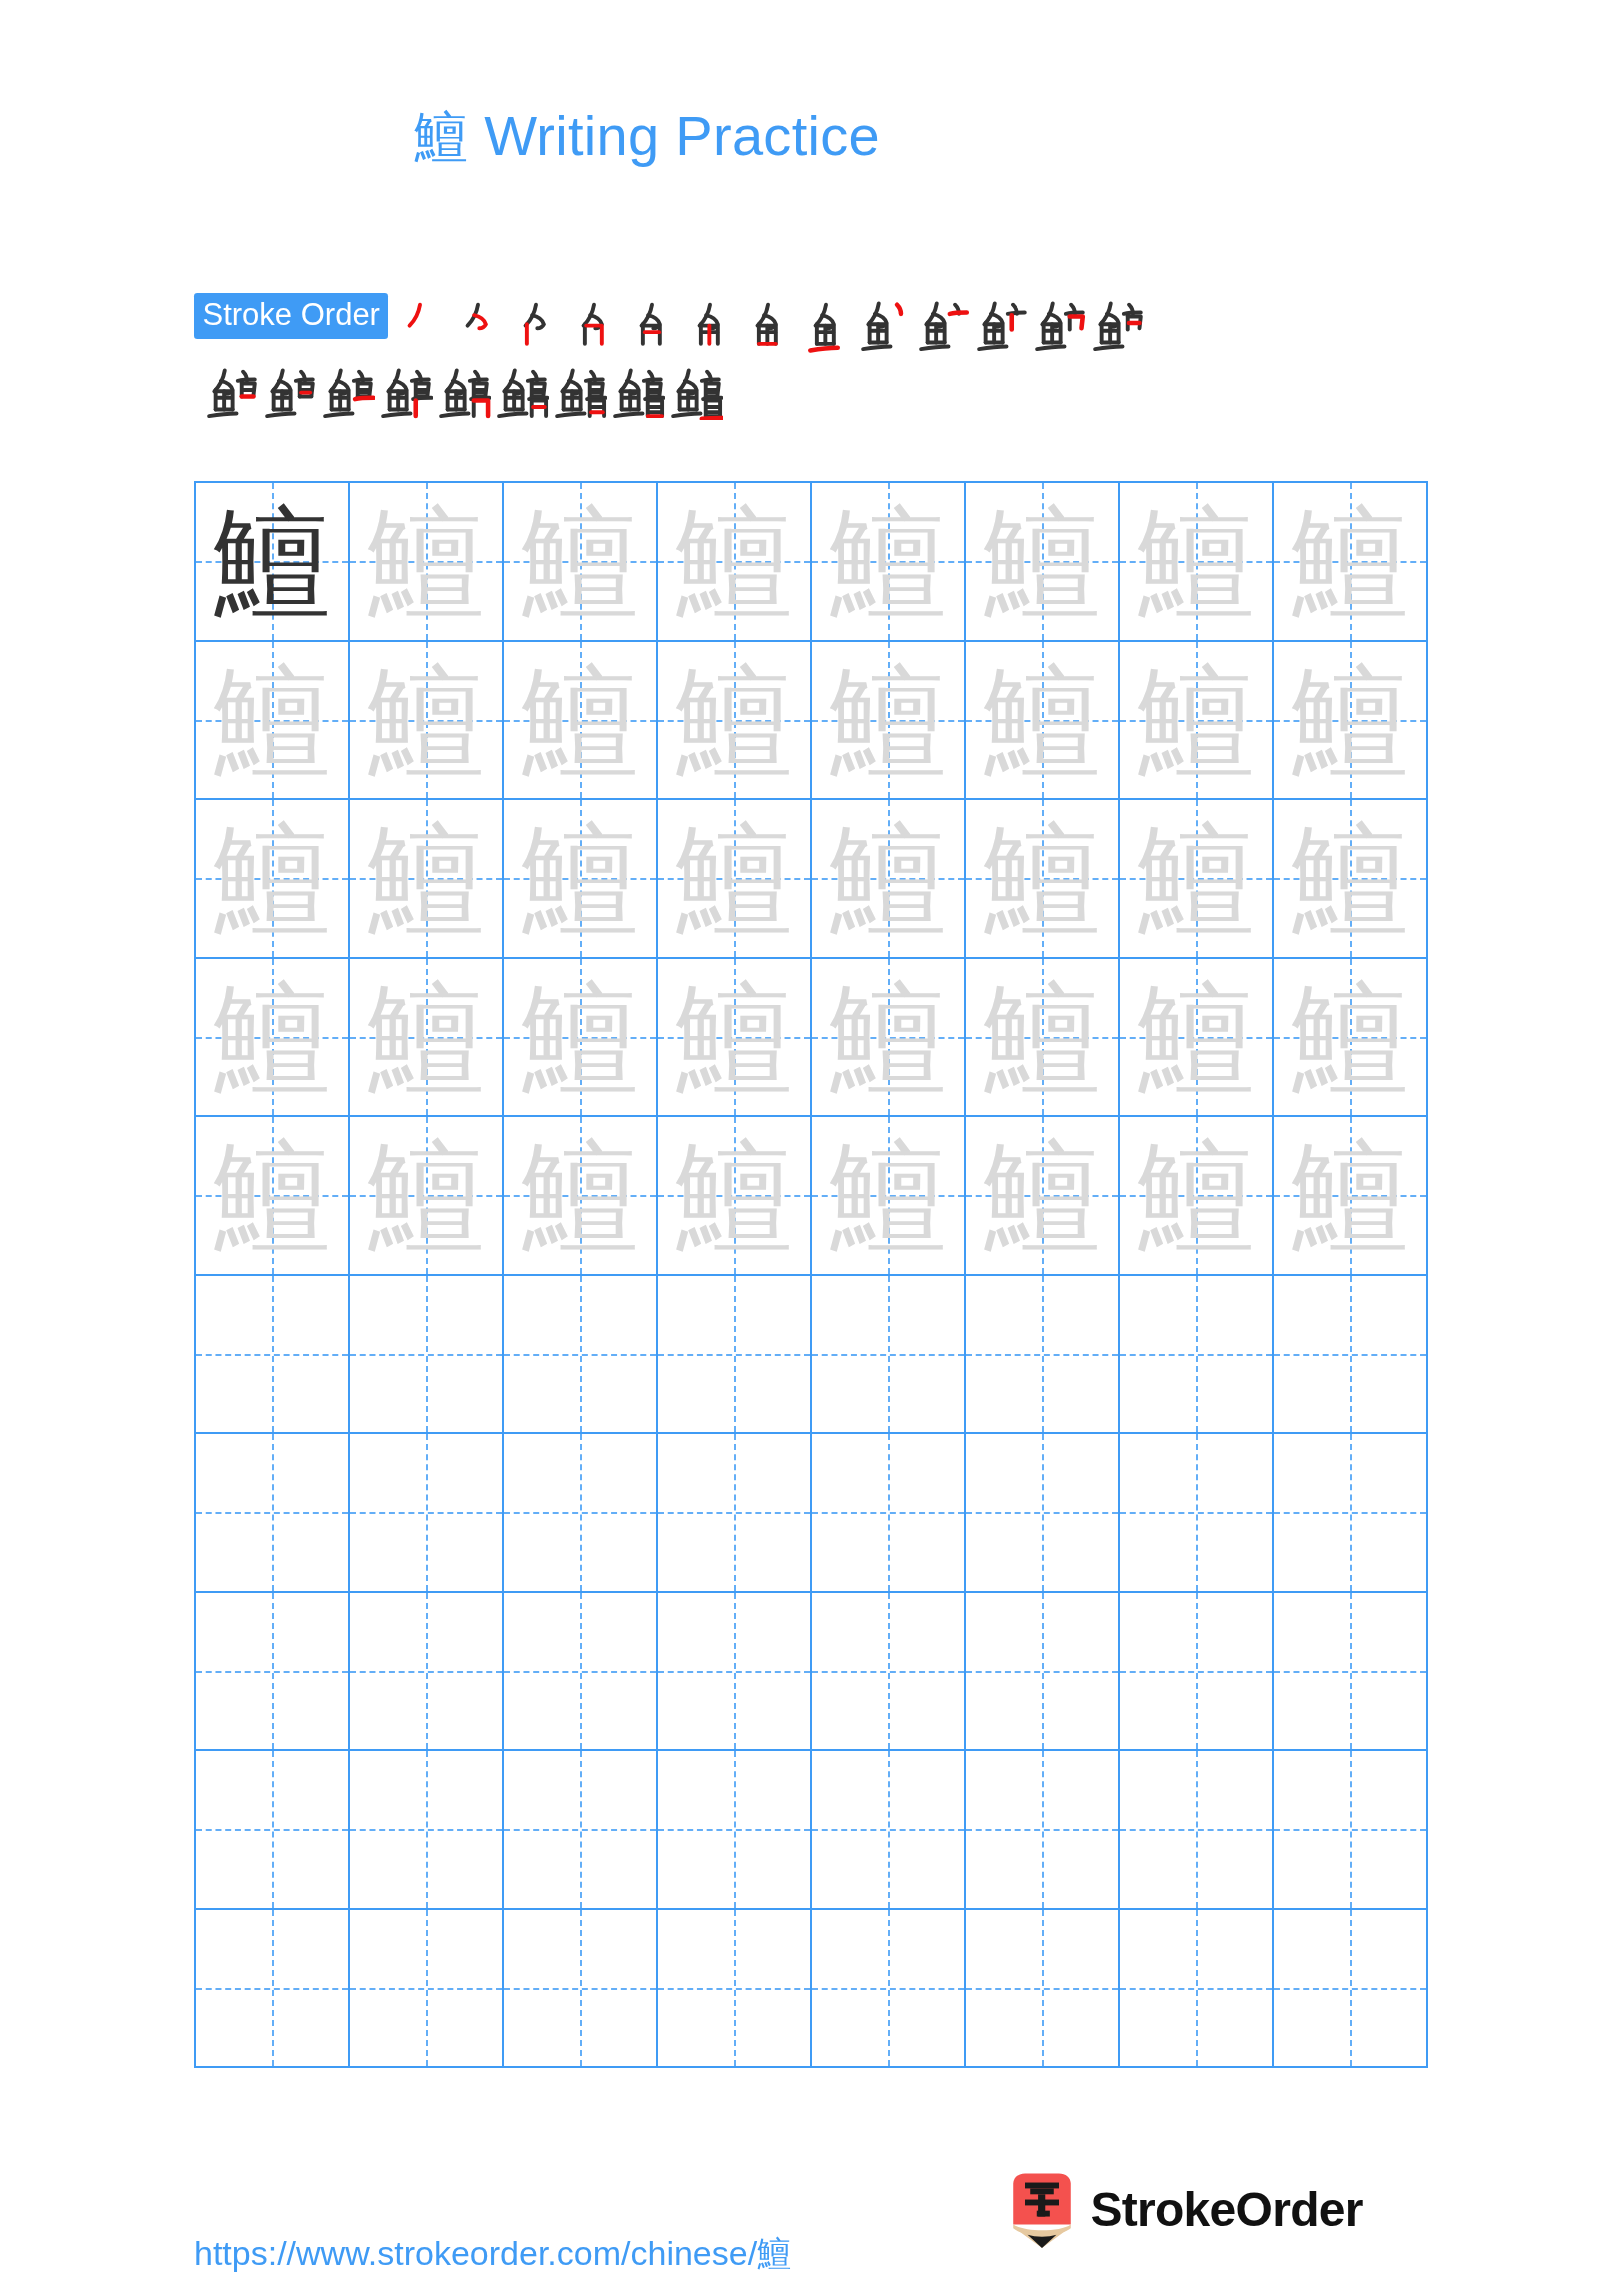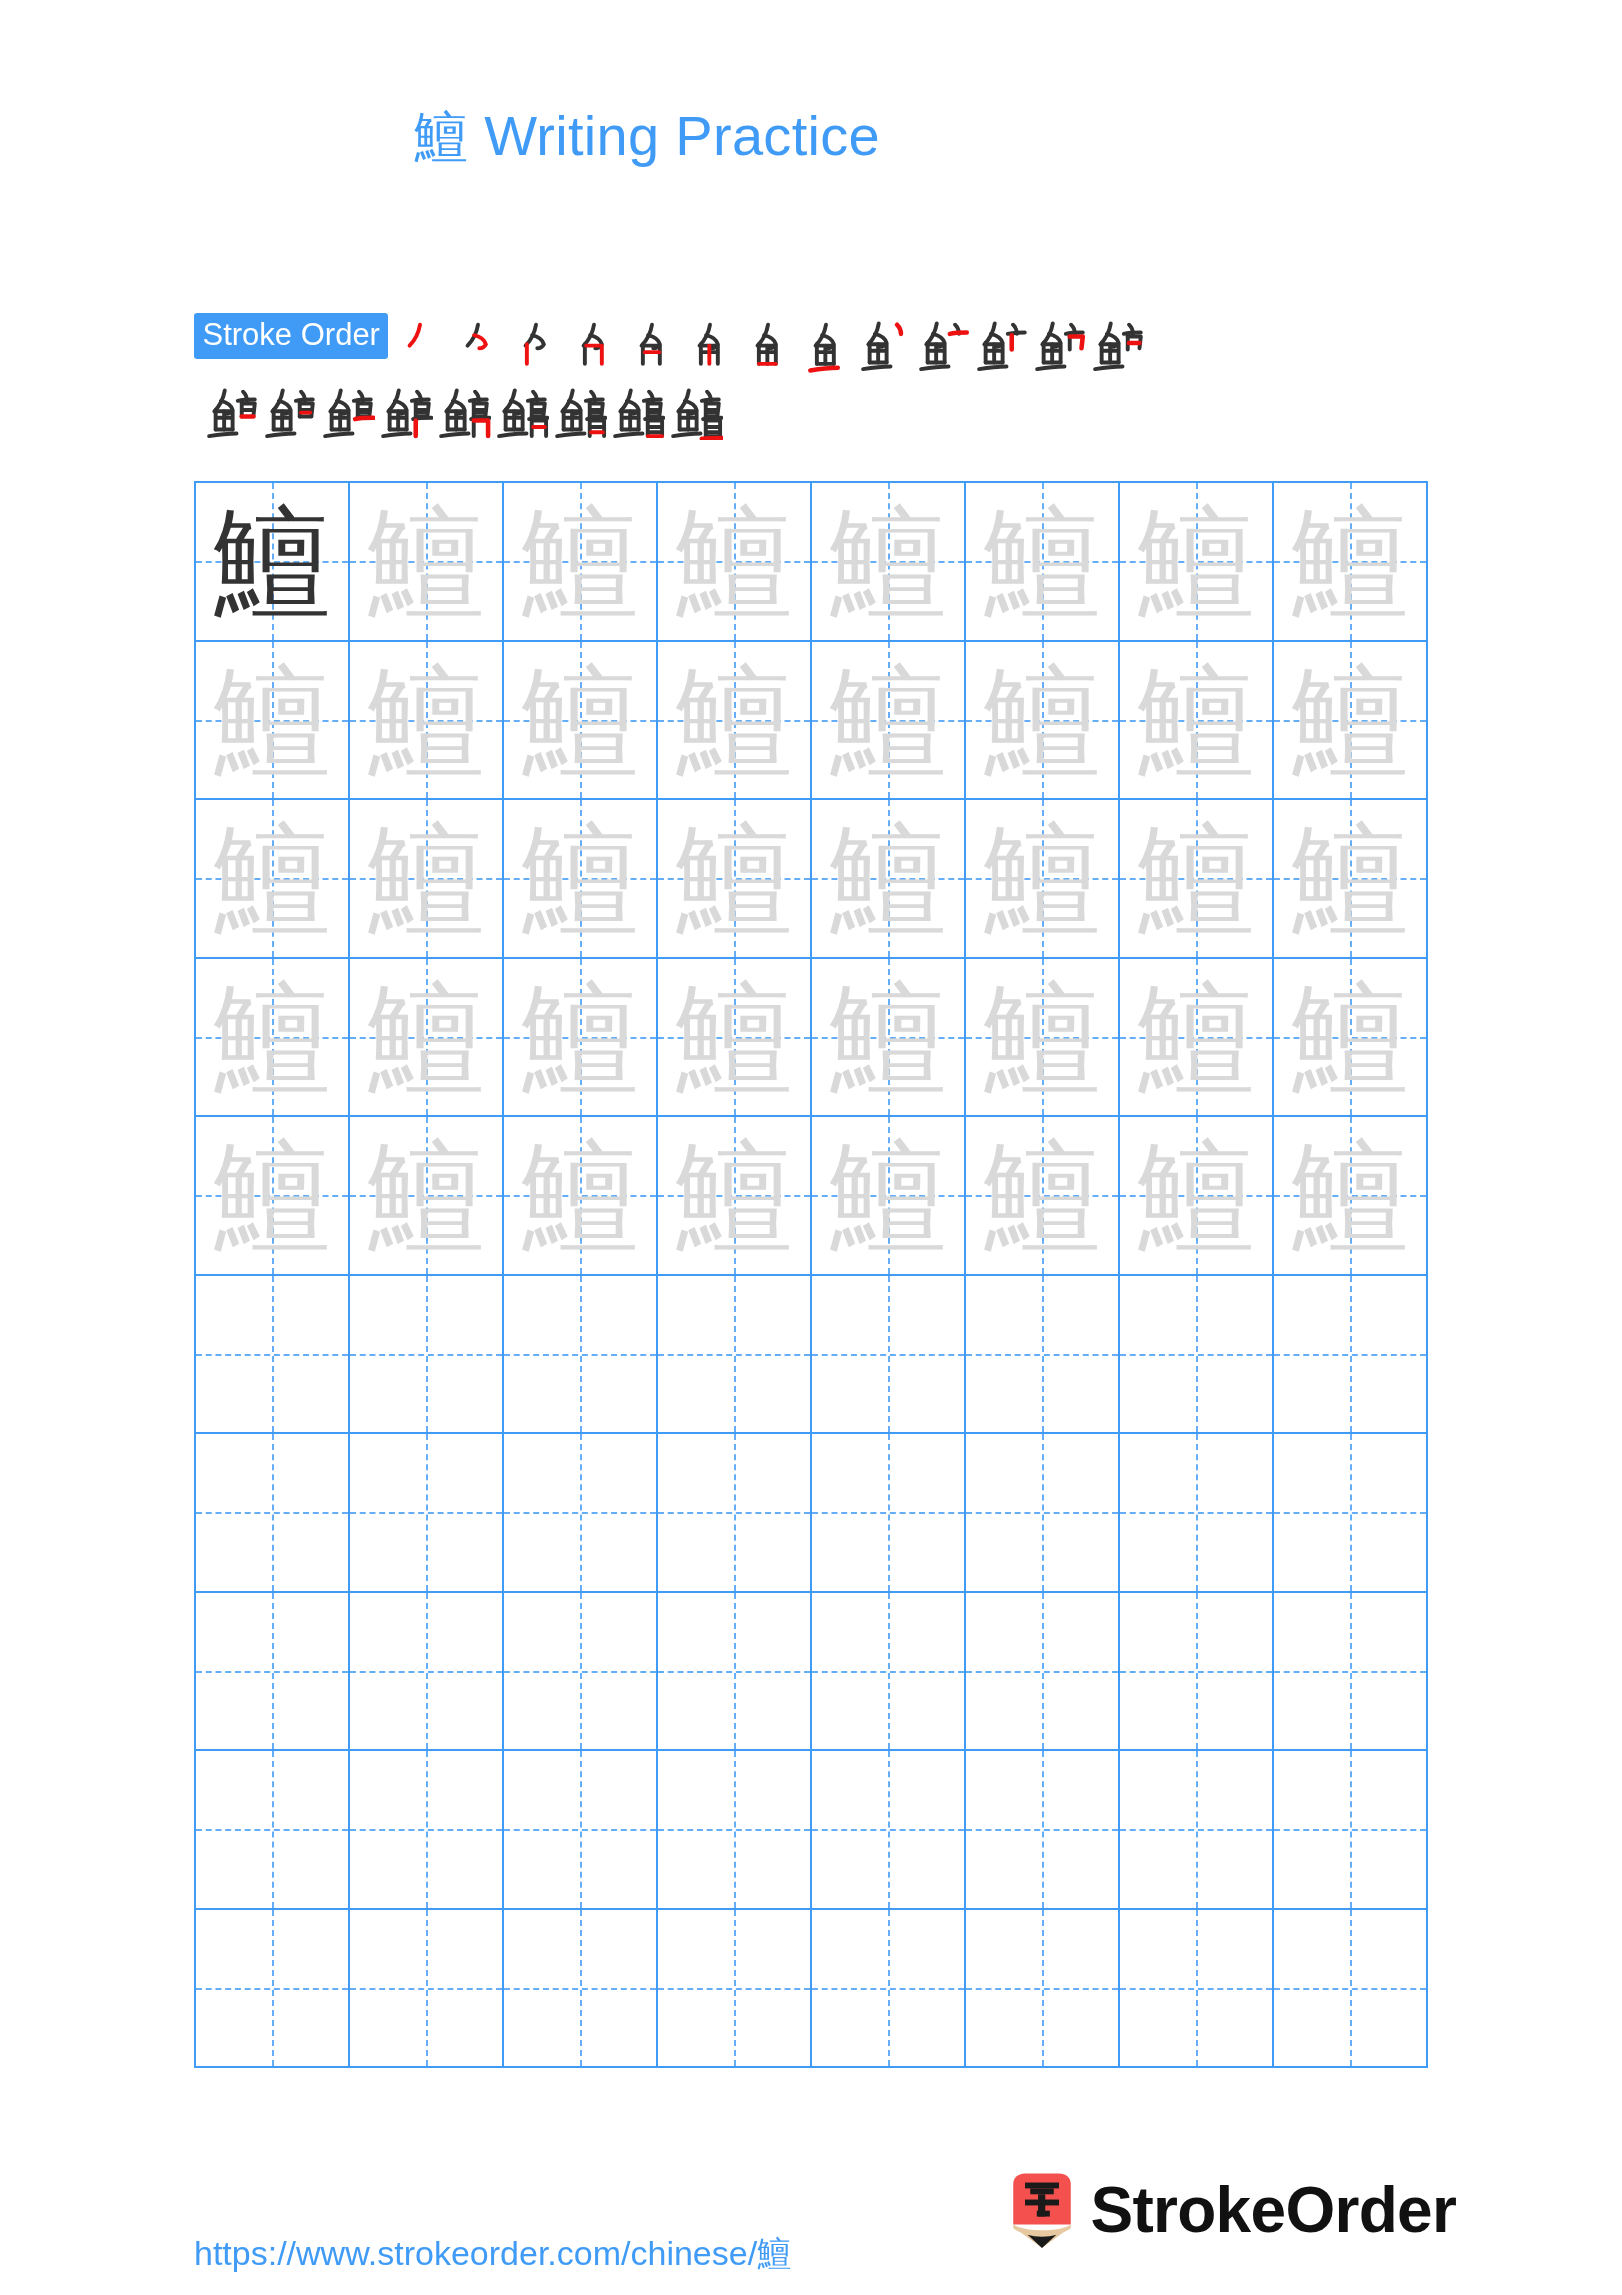--- a/index.html
+++ b/index.html
@@ -31,21 +31,21 @@
   }
   .title .han {
     font-family: "DejaVu Sans", sans-serif;
     font-size: 54px;
   }
 
   
   .stroke-order-block {
     position: absolute;
     left: 194px;
-    top: 313px;
+    top: 293px;
     width: 1237px;
   }
   .so-line {
     display: flex;
     align-items: flex-start;
     flex-wrap: wrap;
     line-height: 0;
   }
   .so-badge {
     display: inline-block;
@@ -153,21 +153,21 @@
     align-items: center;
     gap: 14.4px;
   }
   .brand-logo {
     width: 68px;
     height: 76px;
     position: relative;
     flex: 0 0 auto;
   }
   .brand-name {
-    font-size: 64px;
+    font-size: 48px;
     font-weight: bold;
     color: #111111;
     letter-spacing: -0.7px;
     white-space: nowrap;
     line-height: 1;
   }
 </style>
 </head>
 <body>
 

